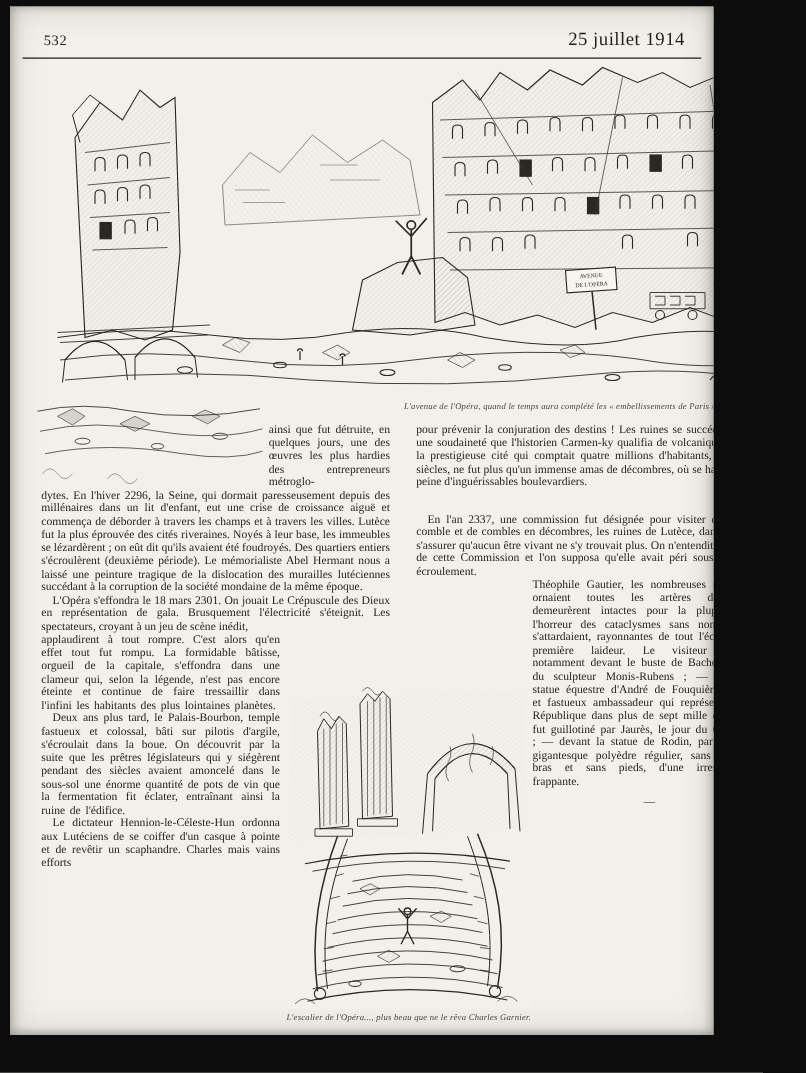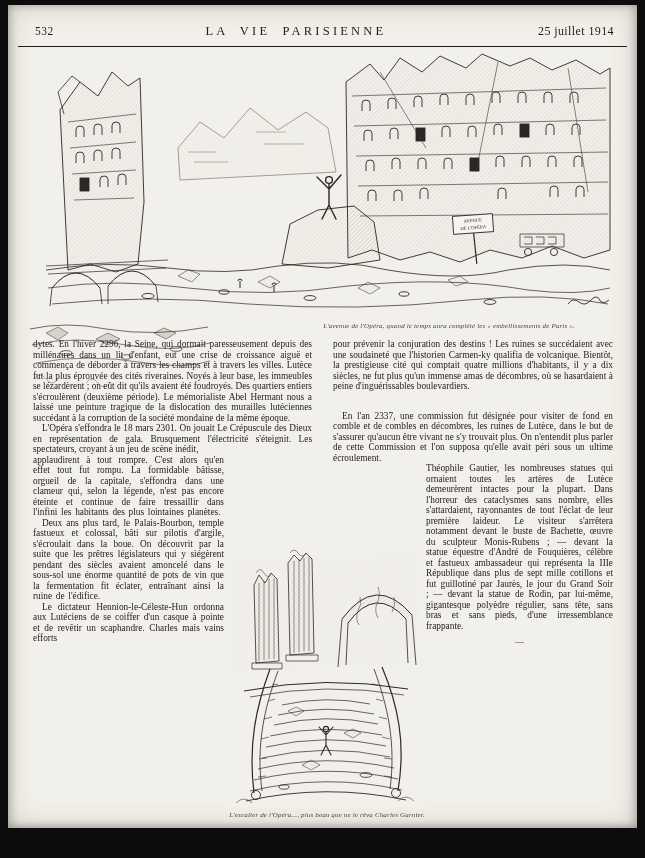--- a/index.html
+++ b/index.html
@@ -1,25 +1,25 @@
 <!DOCTYPE html>
 <html><head>
 <meta charset="utf-8">
 <style>
   html,body{margin:0;padding:0;width:645px;height:858px;overflow:hidden;
     background:#0c0c0c;font-family:"Liberation Serif","DejaVu Serif",serif;}
-  .page{position:absolute;left:8px;top:5px;width:629px;height:823px;background:#f2f0ea;
+  .page{position:absolute;left:8px;top:5px;width:563px;height:823px;background:#f2f0ea;
     color:#211e1a;overflow:hidden;
     box-shadow:inset 0 0 28px rgba(70,58,44,.20), inset 4px 0 8px rgba(0,0,0,.14),
                inset -4px 0 8px rgba(0,0,0,.14), inset 0 -3px 6px rgba(0,0,0,.10);}
   .header{position:absolute;top:19px;left:27px;right:23px;display:flex;
     justify-content:space-between;align-items:baseline;}
   .header .num{font-size:11.5px;letter-spacing:.5px;}
   .header .title{font-size:12.5px;letter-spacing:3.2px;word-spacing:6px;}
-  .header .date{font-size:12px;letter-spacing:.4px;text-align:right;}
+  .header .date{font-size:15px;letter-spacing:.4px;text-align:right;}
   .rule{position:absolute;top:41px;left:10px;right:10px;border-top:1.4px solid #211e1a;}
   .illus-top{position:absolute;left:20px;top:47px;width:589px;height:268px;}
   .illus-spill{position:absolute;left:18px;top:314px;width:186px;height:78px;}
   .caption{font-style:italic;font-size:6.9px;color:#49433b;letter-spacing:.2px;}
   .caption-top{position:absolute;left:268px;top:317px;width:346px;text-align:center;}
   .caption-bottom{position:absolute;left:205px;top:806px;width:228px;text-align:center;}
   .columns{position:absolute;left:25px;top:334px;width:580px;display:flex;gap:21px;
     font-size:9.3px;line-height:10.5px;text-align:justify;color:#262320;}
   .col-left{width:279px;}
   .col-right{width:280px;}
@@ -33,21 +33,20 @@
   .illus-bottom{position:absolute;left:218px;top:540px;width:200px;height:262px;background:#f2f0ea;}
   svg{display:block;}
 </style>
 </head>
 <body>
 
 <div class="page">
 
   <div class="header">
     <span class="num">532</span>
-    <span class="title">LA VIE PARISIENNE</span>
     <span class="date">25 juillet 1914</span>
   </div>
   <div class="rule"></div>
 
   <div class="illus-top">
     <svg viewBox="0 0 589 268" width="589" height="268" xmlns="http://www.w3.org/2000/svg">
       <defs>
         <pattern id="h1" width="3" height="3" patternUnits="userSpaceOnUse" patternTransform="rotate(45)">
           <line x1="0" y1="0" x2="0" y2="3" stroke="#5a544c" stroke-width="0.55"></line>
         </pattern>
@@ -161,20 +160,21 @@
         <ellipse cx="150" cy="30" rx="6" ry="2.4"></ellipse>
         <path d="M8,60 q6,-8 12,0 q6,8 12,0 M60,64 q6,-8 12,0 q6,8 12,0" stroke="#6b655d" stroke-width="0.5"></path>
       </g>
     </svg>
   </div>
 
   <div class="caption caption-top">L'avenue de l'Opéra, quand le temps aura complété les « embellissements de Paris ».</div>
 
   <div class="columns">
     <div class="col-left">
+      <p class="narrow-intro">ainsi que fut détruite, en quelques jours, une des œuvres les plus hardies des entrepreneurs métroglo-</p>
       <p>dytes. En l'hiver 2296, la Seine, qui dormait paresseusement depuis des millénaires dans un lit d'enfant, eut une crise de croissance aiguë et commença de déborder à travers les champs et à travers les villes. Lutèce fut la plus éprouvée des cités riveraines. Noyés à leur base, les immeubles se lézardèrent ; on eût dit qu'ils avaient été foudroyés. Des quartiers entiers s'écroulèrent (deuxième période). Le mémorialiste Abel Hermant nous a laissé une peinture tragique de la dislocation des murailles lutéciennes succédant à la corruption de la société mondaine de la même époque.</p>
       <p class="indent">L'Opéra s'effondra le 18 mars 2301. On jouait Le Crépuscule des Dieux en représentation de gala. Brusquement l'électricité s'éteignit. Les spectateurs, croyant à un jeu de scène inédit,</p>
       <p class="narrow-l">applaudirent à tout rompre. C'est alors qu'en effet tout fut rompu. La formidable bâtisse, orgueil de la capitale, s'effondra dans une clameur qui, selon la légende, n'est pas encore éteinte et continue de faire tressaillir dans l'infini les habitants des plus lointaines planètes.</p>
       <p class="narrow-l indent">Deux ans plus tard, le Palais-Bourbon, temple fastueux et colossal, bâti sur pilotis d'argile, s'écroulait dans la boue. On découvrit par la suite que les prêtres législateurs qui y siégèrent pendant des siècles avaient amoncelé dans le sous-sol une énorme quantité de pots de vin que la fermentation fit éclater, entraînant ainsi la ruine de l'édifice.</p>
       <p class="narrow-l indent">Le dictateur Hennion-le-Céleste-Hun ordonna aux Lutéciens de se coiffer d'un casque à pointe et de revêtir un scaphandre. Charles mais vains efforts</p>
     </div>
     <div class="col-right">
       <p>pour prévenir la conjuration des destins ! Les ruines se succédaient avec une soudaineté que l'historien Carmen-ky qualifia de volcanique. Bientôt, la prestigieuse cité qui comptait quatre millions d'habitants, il y a dix siècles, ne fut plus qu'un immense amas de décombres, où se hasardaient à peine d'inguérissables boulevardiers.</p>
       <p class="indent gap-top">En l'an 2337, une commission fut désignée pour visiter de fond en comble et de combles en décombres, les ruines de Lutèce, dans le but de s'assurer qu'aucun être vivant ne s'y trouvait plus. On n'entendit plus parler de cette Commission et l'on supposa qu'elle avait péri sous un ultime écroulement.</p>
       <p class="narrow-r">Théophile Gautier, les nombreuses statues qui ornaient toutes les artères de Lutèce demeurèrent intactes pour la plupart. Dans l'horreur des cataclysmes sans nombre, elles s'attardaient, rayonnantes de tout l'éclat de leur première laideur. Le visiteur s'arrêtera notamment devant le buste de Bachette, œuvre du sculpteur Monis-Rubens ; — devant la statue équestre d'André de Fouquières, célèbre et fastueux ambassadeur qui représenta la IIIe République dans plus de sept mille cotillons et fut guillotiné par Jaurès, le jour du Grand Soir ; — devant la statue de Rodin, par lui-même, gigantesque polyèdre régulier, sans tête, sans bras et sans pieds, d'une irressemblance frappante.</p>

